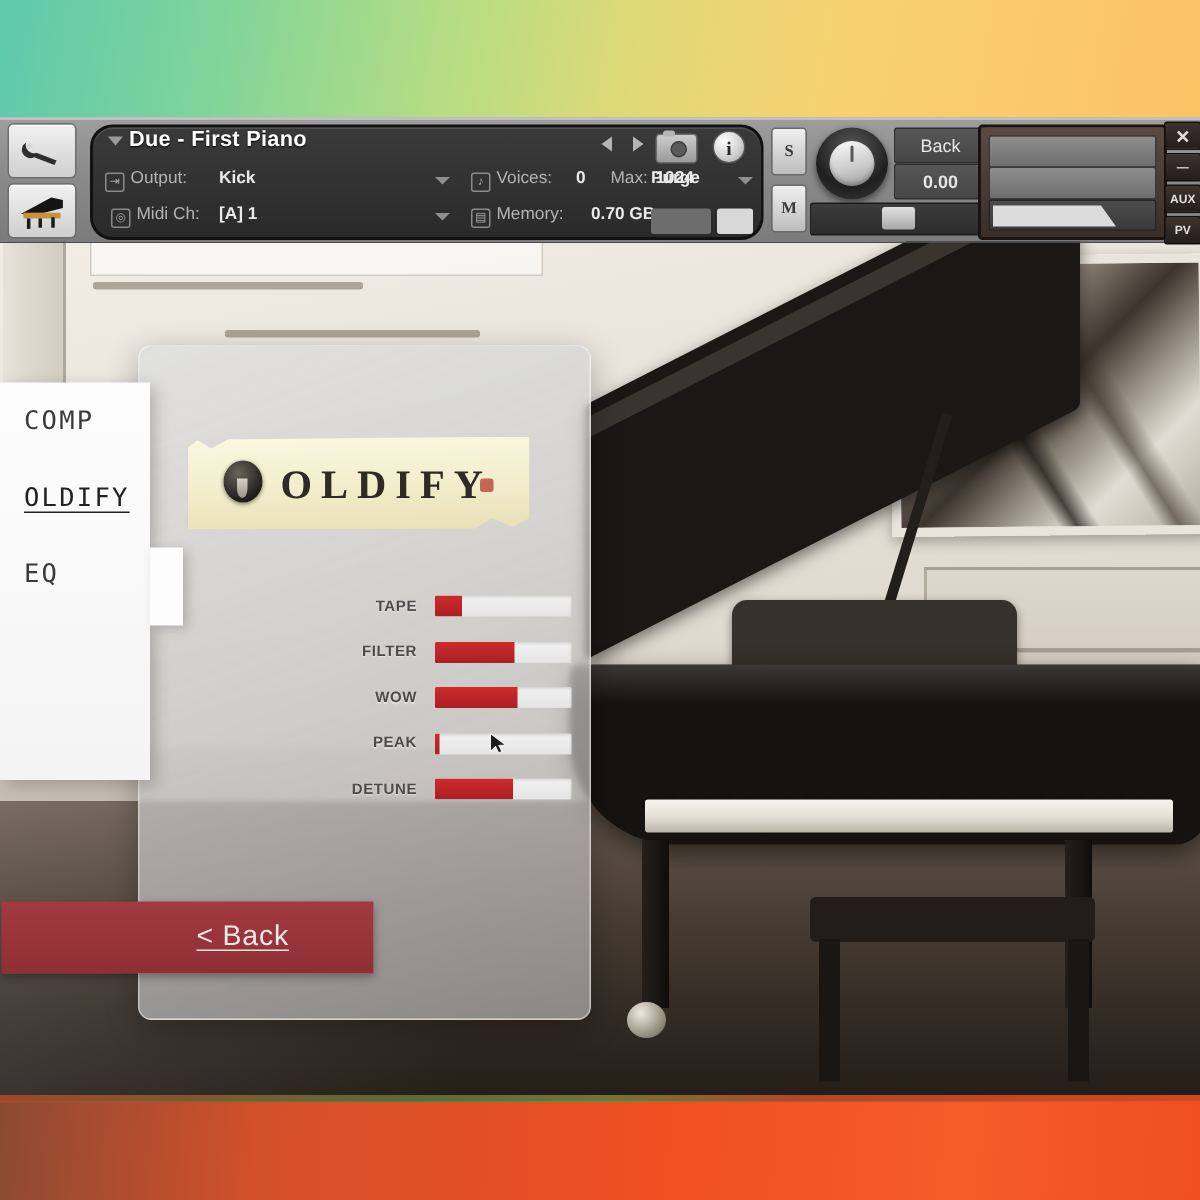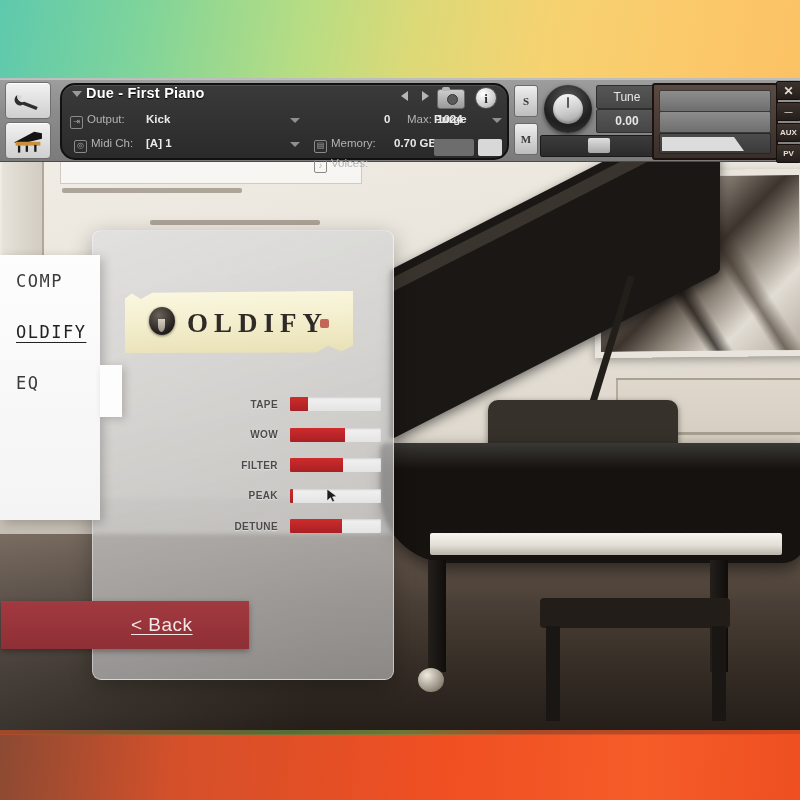--- a/index.html
+++ b/index.html
@@ -253,21 +253,21 @@
         <div class="info">i</div>
       </div>
 
       <div class="k-row">
         <span class="k-lbl" style="position:absolute;left:8px;top:4px;">
           <span class="mini-ic">⇥</span><span>Output:</span>
         </span>
         <span class="k-val" style="position:absolute;left:84px;top:4px;">Kick</span>
         <span class="k-dd" style="left:228px;top:9px;"></span>
 
-        <span class="k-lbl" style="position:absolute;left:252px;top:4px;margin-top:44px;">
+        <span class="k-lbl" style="position:absolute;left:252px;top:4px;">
           <span class="mini-ic">♪</span><span>Voices:</span>
         </span>
         <span class="k-val" style="position:absolute;left:322px;top:4px;">0</span>
         <span class="k-lbl" style="position:absolute;left:345px;top:4px;">Max:</span>
         <span class="k-val" style="position:absolute;left:375px;top:4px;">1024</span>
       </div>
 
       <div class="k-row">
         <span class="k-lbl" style="position:absolute;left:12px;top:4px;">
           <span class="mini-ic">◎</span><span>Midi Ch:</span>
@@ -286,21 +286,21 @@
       <div class="k-field" style="left:372px;top:54px;width:40px;background:#6d6d6d;"></div>
       <div class="k-field" style="left:416px;top:54px;width:24px;background:#d8d8d8;"></div>
     </div>
 
     <div class="k-chan">
       <div class="sm-btn" style="position:absolute;left:2px;top:2px;">S</div>
       <div class="sm-btn" style="position:absolute;left:2px;top:40px;">M</div>
       <div class="knob">
           <div class="knob-cap"></div>
         </div>
-      <div class="tune-lbl">Tune</div>
+      <div class="tune-lbl">Back</div>
       <div class="tune-val">0.00</div>
       <div class="panbar"></div>
     </div>
 
     <div class="k-meters">
       <div class="meter" style="top:5px;"></div>
       <div class="meter" style="top:26px;"></div>
       <div class="volstrip"></div>
     </div>
 
@@ -324,30 +324,30 @@
 
       <div class="srow">
         <div class="slabel">TAPE</div>
         <div class="strack">
           <div class="sfill" style="width: 20%;"></div>
         </div>
       </div>
 
 
       <div class="srow">
+        <div class="slabel">FILTER</div>
+        <div class="strack">
+          <div class="sfill" style="width: 58%;"></div>
+        </div>
+      </div>
+
+      <div class="srow">
         <div class="slabel">WOW</div>
         <div class="strack">
           <div class="sfill" style="width: 60%;"></div>
-        </div>
-      </div>
-
-      <div class="srow">
-        <div class="slabel">FILTER</div>
-        <div class="strack">
-          <div class="sfill" style="width: 58%;"></div>
         </div>
       </div>
 
       <div class="srow">
         <div class="slabel">PEAK</div>
         <div class="strack">
           <div class="sfill" style="width: 3%;"></div>
         </div>
       </div>
 

